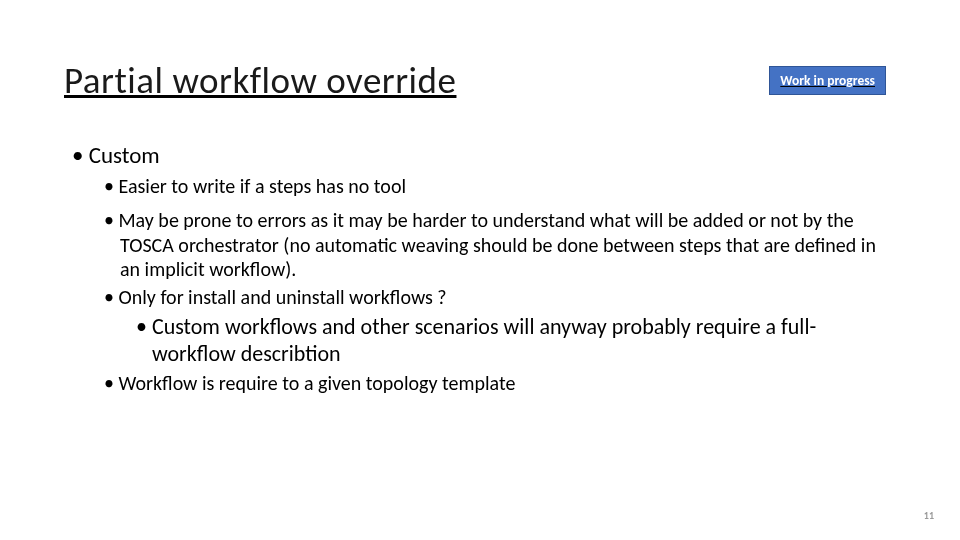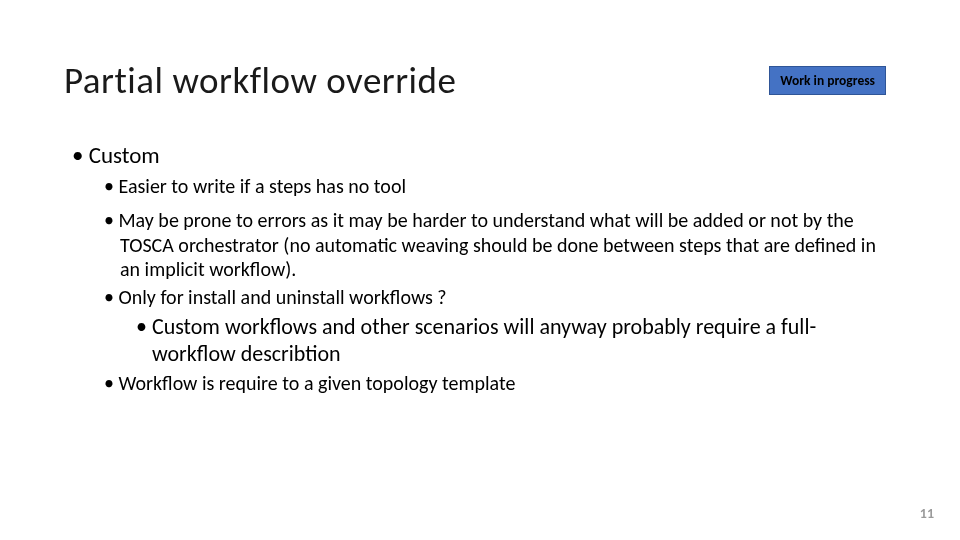--- a/index.html
+++ b/index.html
@@ -10,30 +10,31 @@
       font-family: Calibri, "Segoe UI", Arial, sans-serif;
       color: #000;
       position: relative;
       overflow: hidden;
     }
     .header {
       display: flex;
       align-items: center;
       justify-content: space-between;
       padding: 58px 74px 0 64px;
+      text-decoration: underline;
     }
     .title {
       font-size: 37px;
       font-weight: 400;
       color: #1a1a1a;
       letter-spacing: 0.5px;
     }
     .badge {
       background: #4472C4;
-      color: #000000;
+      color: #ffffff;
       font-size: 13.5px;
       font-weight: 600;
       padding: 5px 10px;
       border: 1px solid #2F5597;
     }
     .content {
       padding: 38px 72px 0 72px;
     }
     .bullet-l1 {
       font-size: 23px;
@@ -62,21 +63,21 @@
       padding-left: 80px;
       text-indent: -16px;
     }
     .bullet-l3::before {
       content: "• ";
     }
     .page-number {
       position: absolute;
       right: 26px;
       bottom: 18px;
-      font-size: 14px;
+      font-size: 10px;
       font-weight: 600;
       color: #9a9a9a;
     }
     .gap { height: 6px; }
   </style>
 </head>
 <body>
 
 <div class="header">
   <div class="title">Partial workflow override</div>

